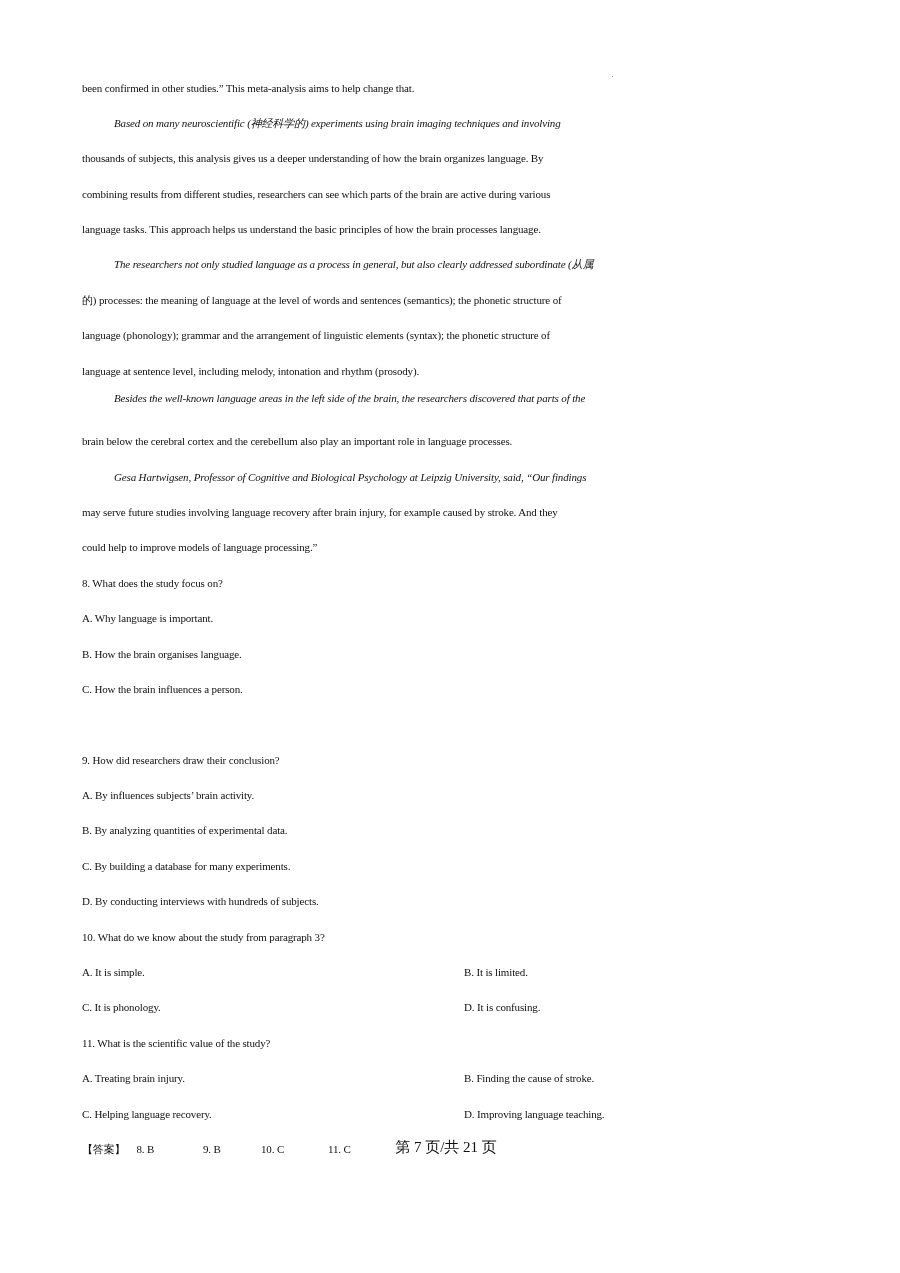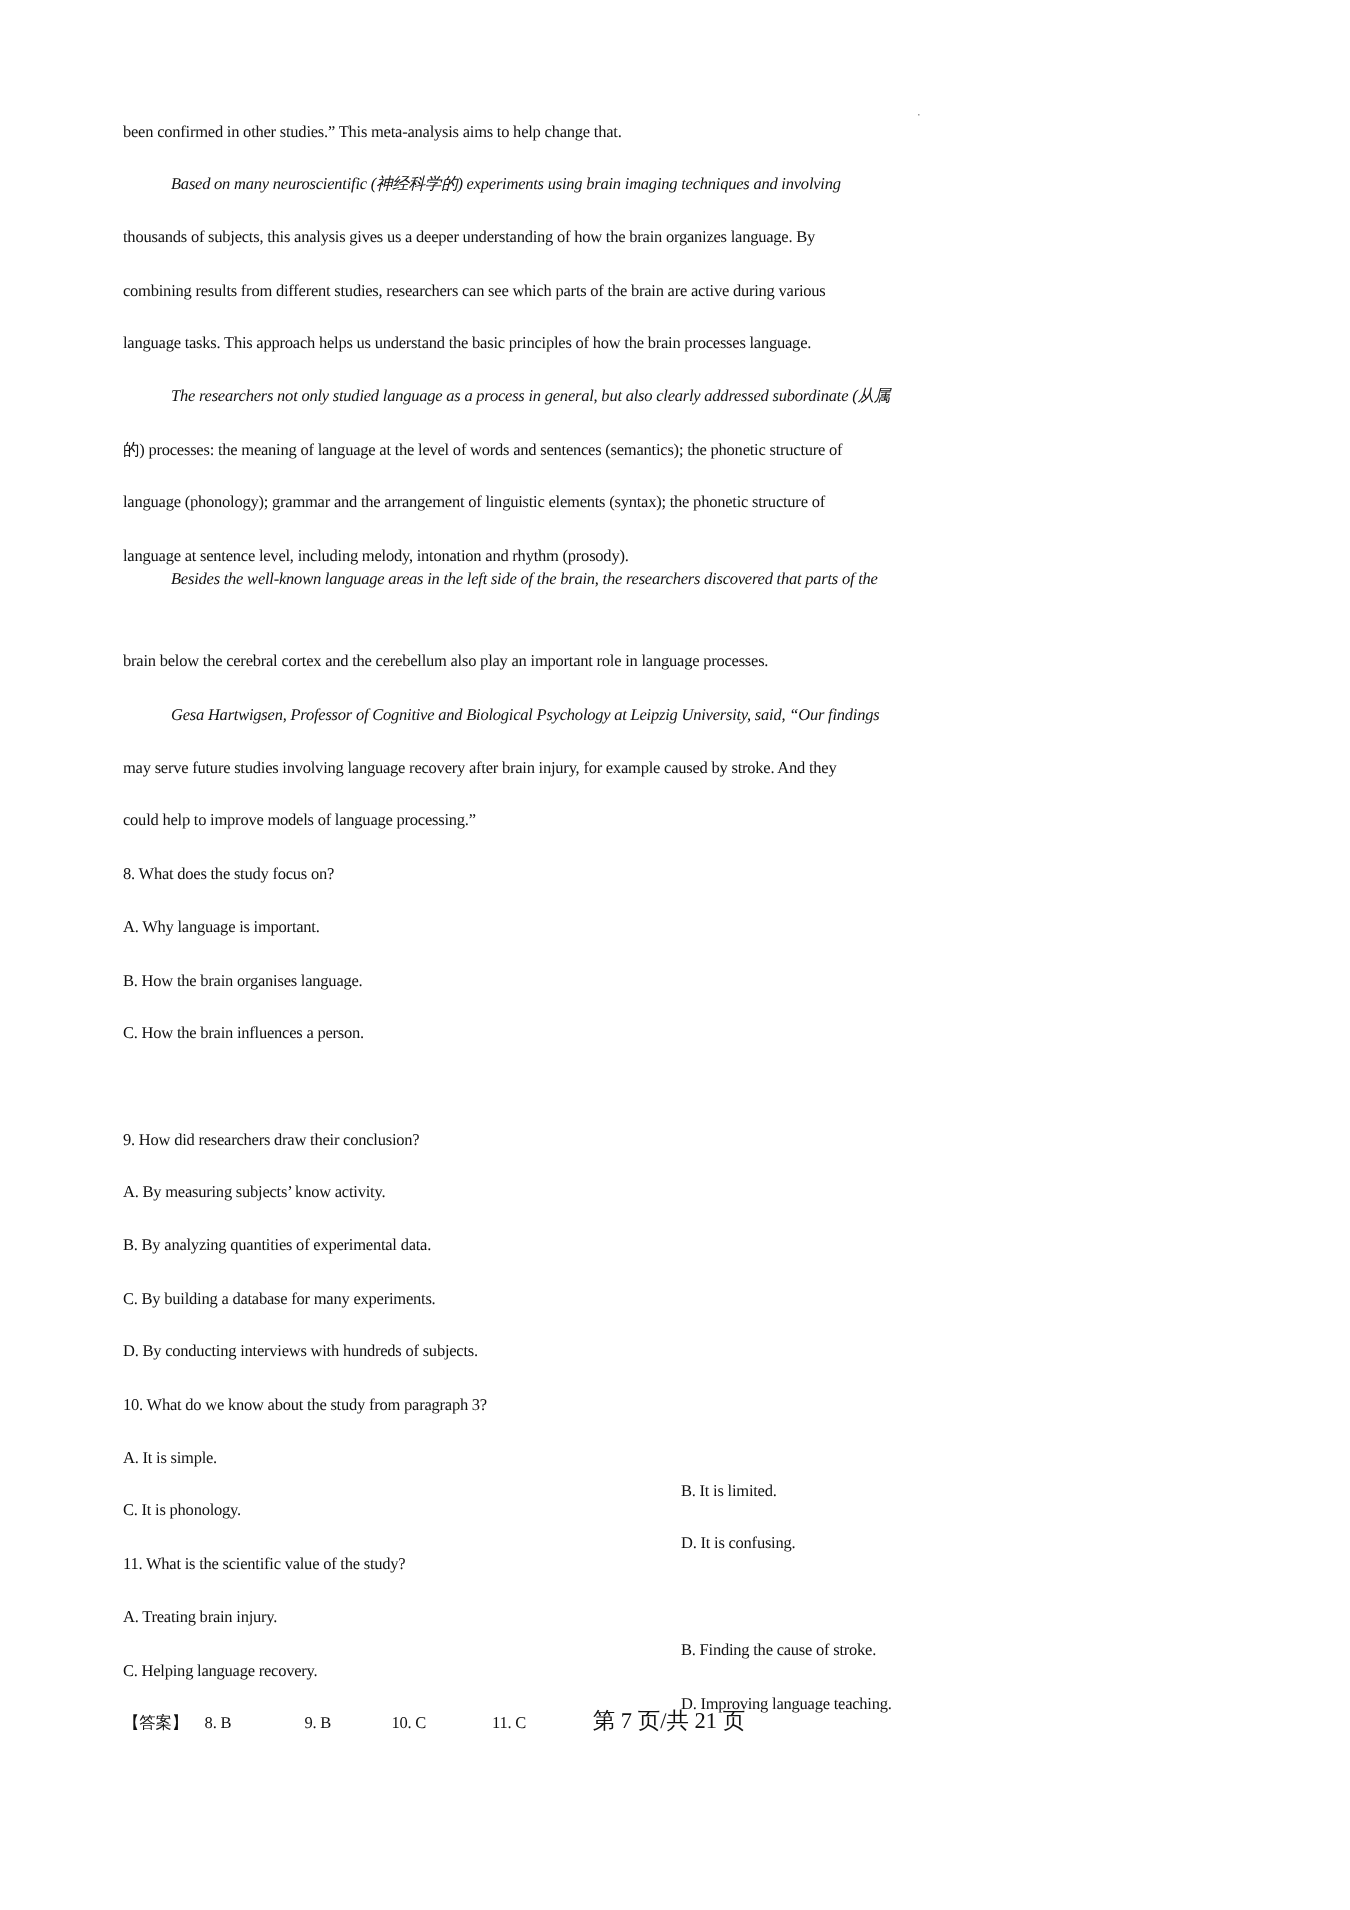--- a/index.html
+++ b/index.html
@@ -2,53 +2,53 @@
 <html><head>
 <meta charset="utf-8">
 <style>
   html, body { margin: 0; padding: 0; background: #ffffff; }
   body { width: 900px; height: 1273px; position: relative; overflow: hidden;
          font-family: "Liberation Serif", "DejaVu Serif", serif; color: #111111; }
   .page { position: absolute; left: 0; top: 0; width: 900px; height: 1273px; }
   .line { position: absolute; left: 82px; font-size: 11px; line-height: 20px; white-space: nowrap;
           letter-spacing: -0.15px; }
   .indent { left: 114px; font-style: italic; }
-  .col2 { left: 454px; margin-top: 22px; }
+  .col2 { left: 464px; }
   .dot { position: absolute; left: 612px; top: 76px; width: 1px; height: 1px; background: #999; }
   .answer span { margin-right: 11px; }
   .footer { position: absolute; left: 0; width: 892px; text-align: center; font-size: 15px; top: 1138px; }
 </style>
 </head>
 <body>
 
 <div class="page">
   <div class="dot"></div>
 
   <div class="line" style="top:78px">been confirmed in other studies.” This meta-analysis aims to help change that.</div>
   <div class="line indent" style="top:113px">Based on many neuroscientific (神经科学的) experiments using brain imaging techniques and involving</div>
   <div class="line" style="top:148px">thousands of subjects, this analysis gives us a deeper understanding of how the brain organizes language. By</div>
   <div class="line" style="top:184px">combining results from different studies, researchers can see which parts of the brain are active during various</div>
   <div class="line" style="top:219px">language tasks. This approach helps us understand the basic principles of how the brain processes language.</div>
   <div class="line indent" style="top:254px">The researchers not only studied language as a process in general, but also clearly addressed subordinate (从属</div>
   <div class="line" style="top:290px">的) processes: the meaning of language at the level of words and sentences (semantics); the phonetic structure of</div>
   <div class="line" style="top:325px">language (phonology); grammar and the arrangement of linguistic elements (syntax); the phonetic structure of</div>
   <div class="line" style="top:361px">language at sentence level, including melody, intonation and rhythm (prosody).</div>
-  <div class="line indent" style="top:376px">Besides the well-known language areas in the left side of the brain, the researchers discovered that parts of the</div>
+  <div class="line indent" style="top:388px">Besides the well-known language areas in the left side of the brain, the researchers discovered that parts of the</div>
   <div class="line" style="top:431px">brain below the cerebral cortex and the cerebellum also play an important role in language processes.</div>
   <div class="line indent" style="top:467px">Gesa Hartwigsen, Professor of Cognitive and Biological Psychology at Leipzig University, said, “Our findings</div>
   <div class="line" style="top:502px">may serve future studies involving language recovery after brain injury, for example caused by stroke. And they</div>
   <div class="line" style="top:537px">could help to improve models of language processing.”</div>
 
   <div class="line" style="top:573px">8. What does the study focus on?</div>
   <div class="line" style="top:608px">A. Why language is important.</div>
   <div class="line" style="top:644px">B. How the brain organises language.</div>
   <div class="line" style="top:679px">C. How the brain influences a person.</div>
 
   <div class="line" style="top:750px">9. How did researchers draw their conclusion?</div>
-  <div class="line" style="top:785px">A. By measuring subjects’ know activity.</div>
+  <div class="line" style="top:785px">A. By influences subjects’ brain activity.</div>
   <div class="line" style="top:820px">B. By analyzing quantities of experimental data.</div>
   <div class="line" style="top:856px">C. By building a database for many experiments.</div>
   <div class="line" style="top:891px">D. By conducting interviews with hundreds of subjects.</div>
 
   <div class="line" style="top:927px">10. What do we know about the study from paragraph 3?</div>
   <div class="line" style="top:962px">A. It is simple.</div>
   <div class="line col2" style="top:962px">B. It is limited.</div>
   <div class="line" style="top:997px">C. It is phonology.</div>
   <div class="line col2" style="top:997px">D. It is confusing.</div>
 

